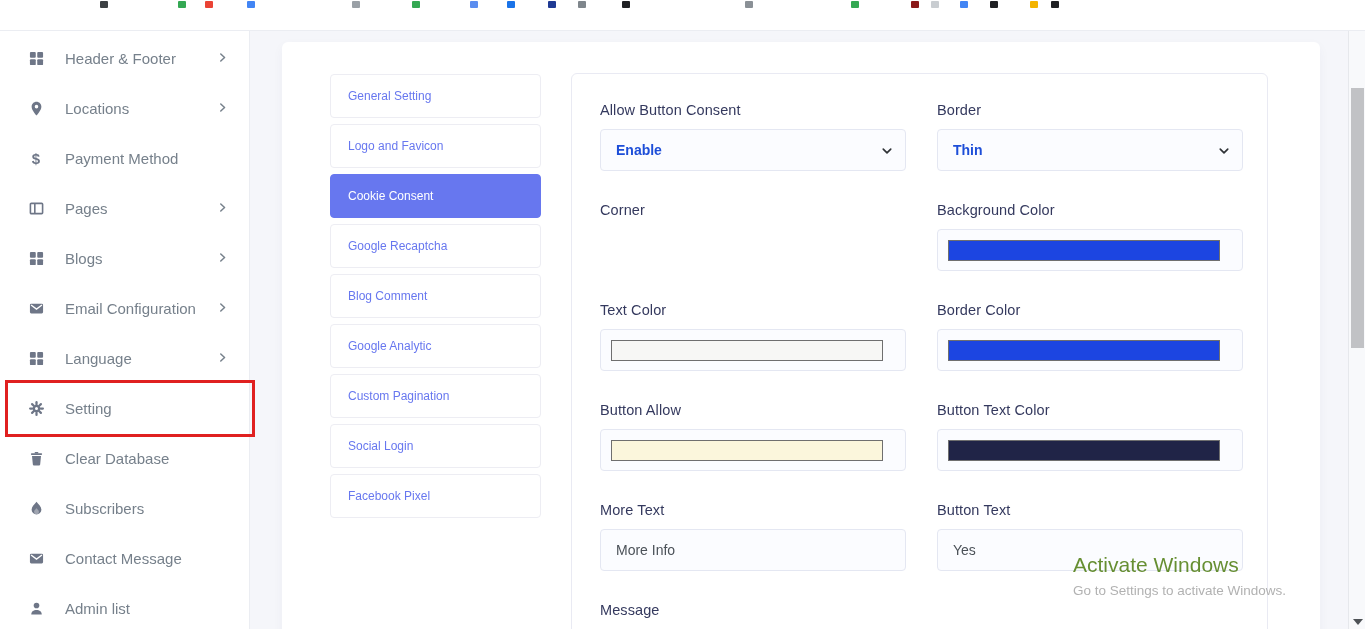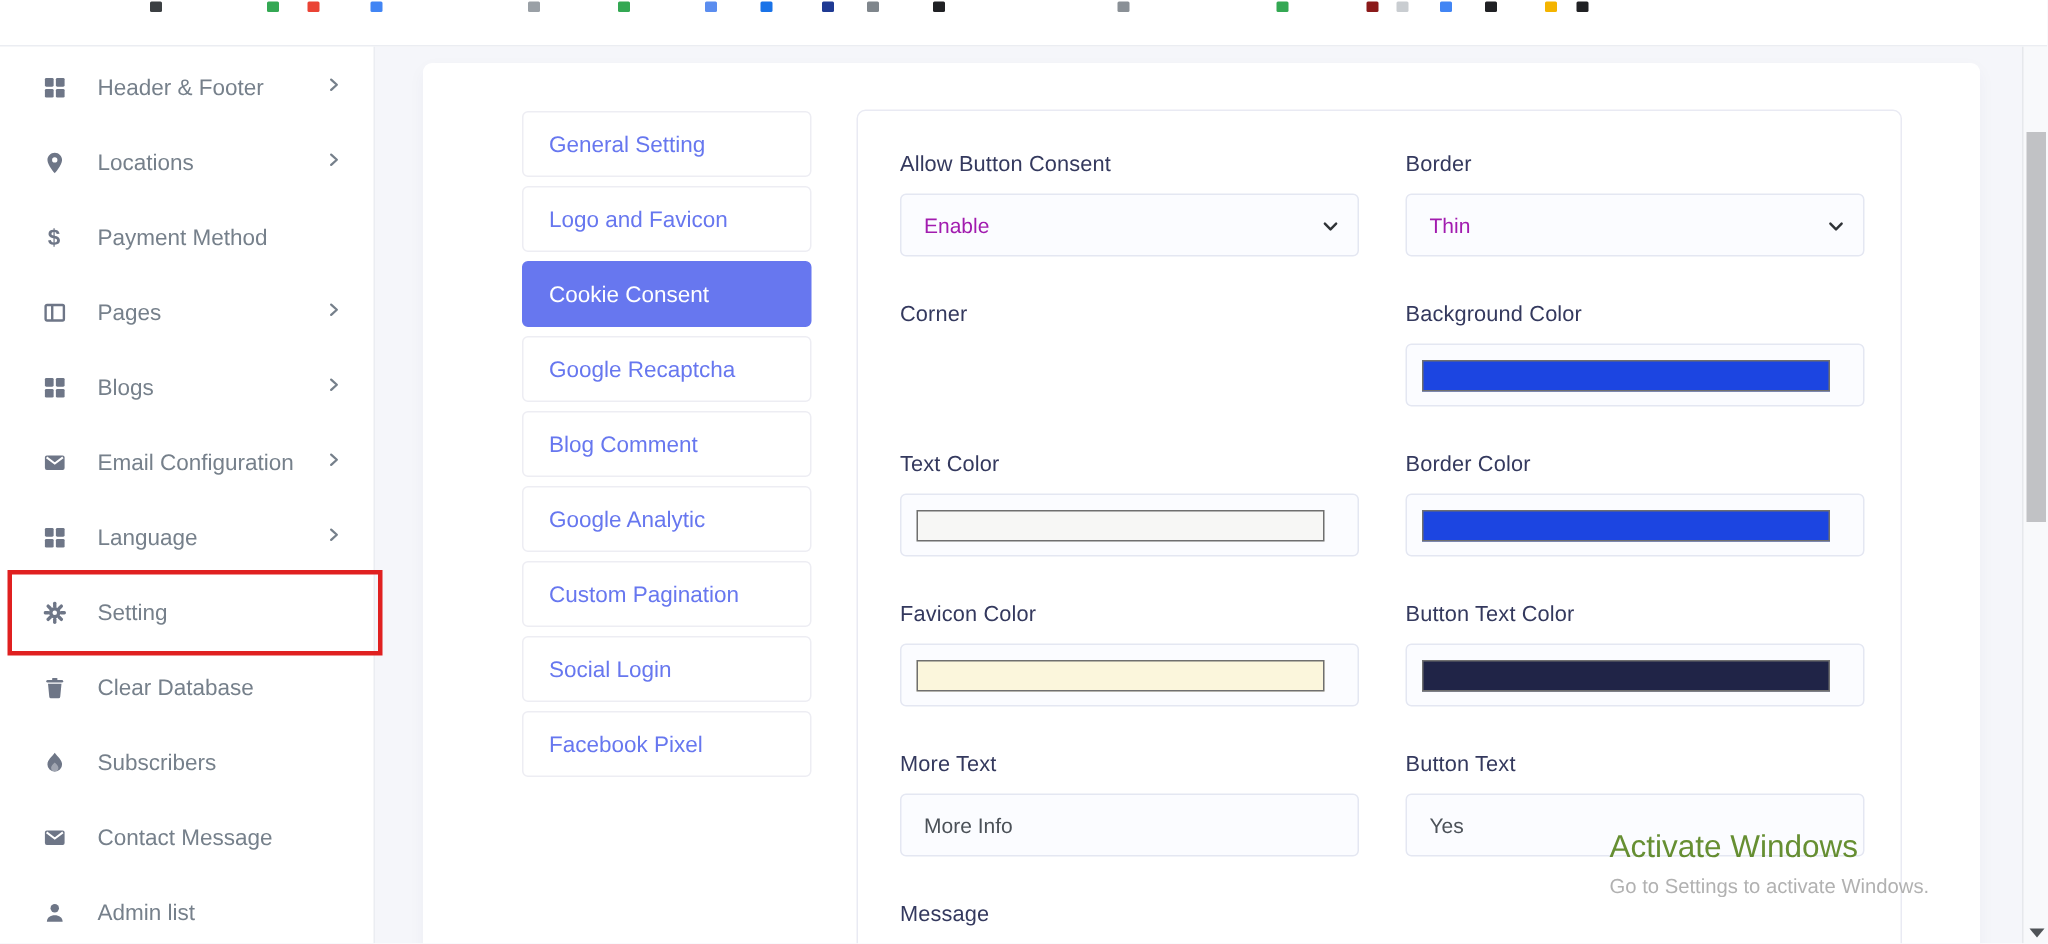--- a/index.html
+++ b/index.html
@@ -25,30 +25,30 @@
   .side-item .chev svg { width:11px; height:11px; }
 
   .red-box { position:absolute; left:5px; top:380px; width:250px; height:57px; border:3px solid #e02020; z-index:7; pointer-events:none; }
 
   
   .card { position:absolute; left:282px; top:42px; width:1038px; height:640px; background:#ffffff; border-radius:6px; box-shadow:0 4px 12px rgba(50,50,90,.04); z-index:2; }
 
   
   .tabs { position:absolute; left:48px; top:32px; width:211px; }
   .tab { height:44px; margin-bottom:6px; border:1px solid #ededf3; border-radius:4px; background:#fff;
-         display:flex; align-items:center; padding-left:17px; font-size:15px; color:#6777ef; cursor:pointer;margin-left:18px; }
+         display:flex; align-items:center; padding-left:17px; font-size:12px; color:#6777ef; cursor:pointer; }
   .tab.active { background:#6777ef; border-color:#6777ef; color:#ffffff; }
 
   
   .panel { position:absolute; left:289px; top:31px; width:697px; height:609px; border:1px solid #e9eaf3; border-radius:6px; background:#fff; padding:28px; }
   .grid { display:grid; grid-template-columns:306px 306px; column-gap:31px; }
   .fgroup { margin-bottom:31px; }
   .flabel { font-size:14.5px; color:#34395e; font-weight:500; margin-bottom:11px; letter-spacing:.1px; }
   .control { height:42px; border:1px solid #e4e7f2; border-radius:4px; background:#fbfcff; width:306px; }
-  .select { position:relative; display:flex; align-items:center; padding-left:15px; font-size:14px; color:#a21caf; cursor:pointer; }
+  .select { position:relative; display:flex; align-items:center; padding-left:15px; font-size:14px; color:#1d4ed8; cursor:pointer;font-weight:bold; }
   .select .chevdown { position:absolute; right:12px; top:14px; color:#2f3337; }
   .colorbox { display:flex; align-items:center; cursor:pointer; }
   .swatch { height:21px; margin-left:10px; width:272px; border:1px solid #6f6f6f; }
   input.textctl { display:block; padding-left:15px; font-size:14px; color:#4b5158; outline:none; font-family:"Liberation Sans",sans-serif; }
 
   
   .watermark { position:absolute; left:1073px; top:553px; z-index:8; pointer-events:none; }
   .wm1 { font-size:21px; color:#4d7c0f; opacity:.85; }
   .wm2 { font-size:13.5px; color:#a9a9a9; opacity:.9; margin-top:6px; }
 
@@ -288,21 +288,21 @@
         </div>
 
         <div class="fgroup">
           <div class="flabel">Border Color</div>
           <div class="control colorbox">
             <div class="swatch" style="background: rgb(28, 69, 225);"></div>
           </div>
         </div>
 
         <div class="fgroup">
-          <div class="flabel">Favicon Color</div>
+          <div class="flabel">Button Allow</div>
           <div class="control colorbox">
             <div class="swatch" style="background: rgb(251, 246, 220);"></div>
           </div>
         </div>
 
         <div class="fgroup">
           <div class="flabel">Button Text Color</div>
           <div class="control colorbox">
             <div class="swatch" style="background: rgb(32, 36, 71);"></div>
           </div>

